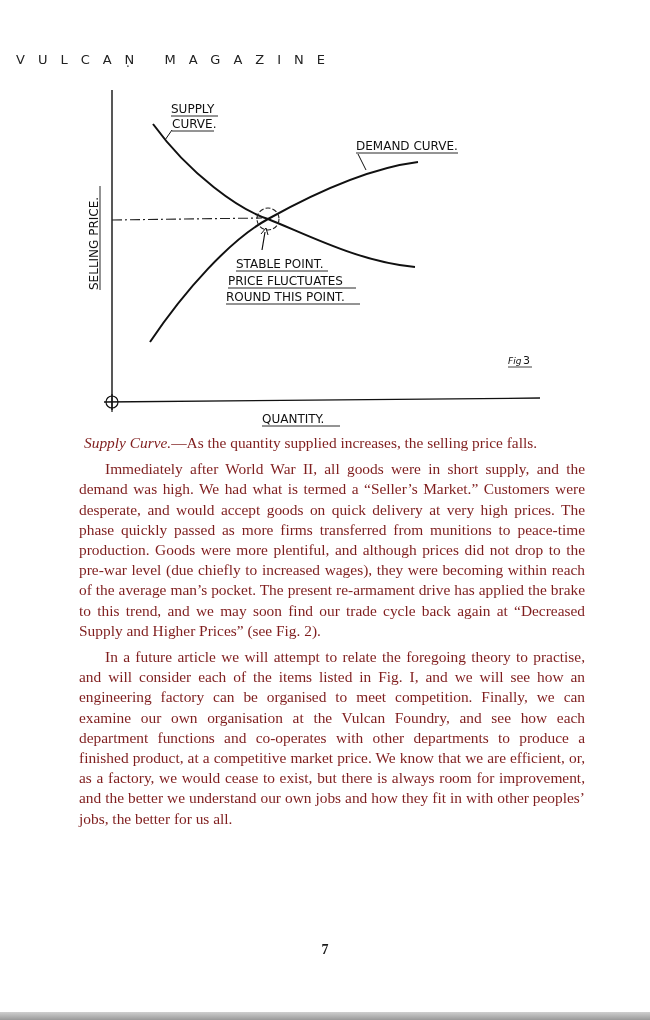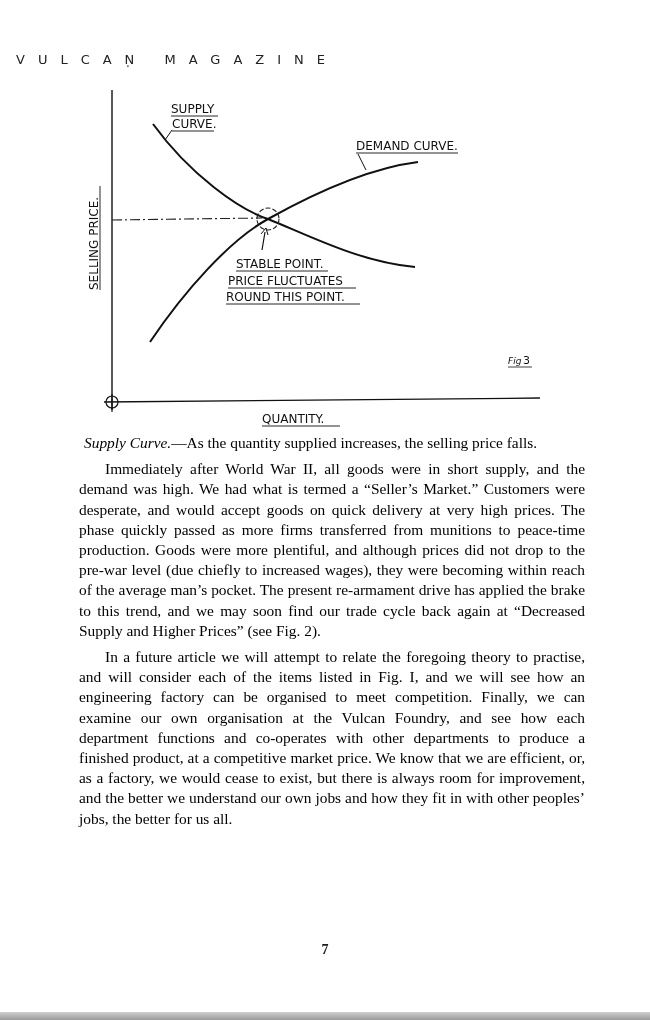--- a/index.html
+++ b/index.html
@@ -4,21 +4,21 @@
 <style>
   html, body { margin:0; padding:0; }
   body { width:650px; height:1020px; background:#ffffff; position:relative; overflow:hidden;
          font-family:"DejaVu Serif", serif; color:#1a1a1a; }
   .header { position:absolute; top:52px; left:16px; width:650px; 
             font-family:"DejaVu Sans", sans-serif; font-size:13px; letter-spacing:13px; color:#222; }
   .header-dot { position:absolute; top:56px; left:126px; font-size:12px; color:#444; }
   svg.fig { position:absolute; left:0; top:80px; }
   .fig text { font-family:"DejaVu Sans", sans-serif; fill:#111; }
   .body-text { position:absolute; left:79px; top:433px; width:506px;
-               font-family:"Liberation Serif", serif; font-size:15.4px; line-height:20.2px; color:#000000; }
+               font-family:"Liberation Serif", serif; font-size:15.4px; line-height:20.2px; color:#7f1d1d; }
   .body-text p { margin:0 0 6px 0; text-align:justify; text-indent:26px; }
   .lead-italic { font-style:italic; }
   .page-num { position:absolute; top:942px; left:0; width:650px; text-align:center;
               font-family:"Liberation Serif", serif; font-size:14px; font-weight:bold; }
   .bottom-edge { position:absolute; left:0; top:1012px; width:650px; height:8px;
                  background:linear-gradient(#cfcfcf,#9a9a9a); }
 </style>
 </head>
 <body>
 

